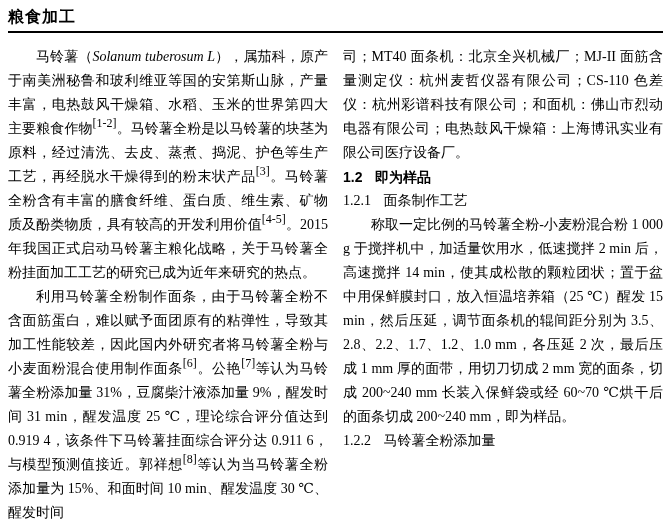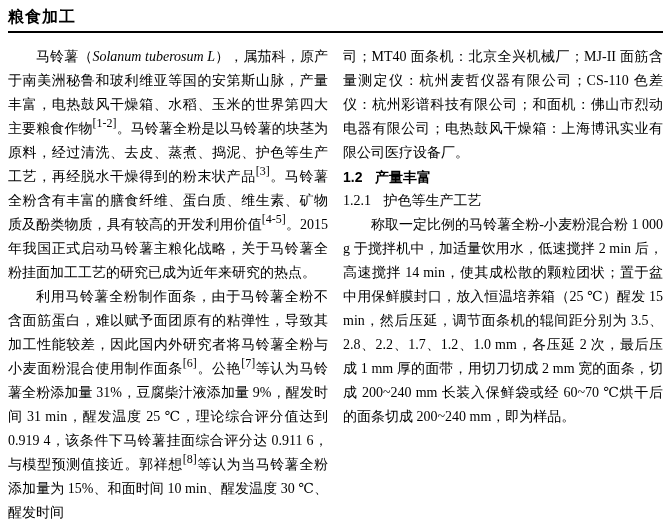--- a/index.html
+++ b/index.html
@@ -81,18 +81,19 @@
     <span class="section-label">粮食加工</span>
   </div>
   <hr class="header-rule">
   <div class="columns">
     <section class="col" id="col-left">
         <p class="para indent"><span>马铃薯（</span><i>Solanum tuberosum L</i><span>），属茄科，原产于南美洲秘鲁和玻利维亚等国的安第斯山脉，产量丰富，电热鼓风干燥箱、水稻、玉米的世界第四大主要粮食作物</span><sup>[1-2]</sup><span>。马铃薯全粉是以马铃薯的块茎为原料，经过清洗、去皮、蒸煮、捣泥、护色等生产工艺，再经脱水干燥得到的粉末状产品</span><sup>[3]</sup><span>。马铃薯全粉含有丰富的膳食纤维、蛋白质、维生素、矿物质及酚类物质，具有较高的开发利用价值</span><sup>[4-5]</sup><span>。2015 年我国正式启动马铃薯主粮化战略，关于马铃薯全粉挂面加工工艺的研究已成为近年来研究的热点。</span></p>
         <p class="para indent"><span>利用马铃薯全粉制作面条，由于马铃薯全粉不含面筋蛋白，难以赋予面团原有的粘弹性，导致其加工性能较差，因此国内外研究者将马铃薯全粉与小麦面粉混合使用制作面条</span><sup>[6]</sup><span>。公艳</span><sup>[7]</sup><span>等认为马铃薯全粉添加量 31%，豆腐柴汁液添加量 9%，醒发时间 31 min，醒发温度 25 ℃，理论综合评分值达到 0.919 4，该条件下马铃薯挂面综合评分达 0.911 6，与模型预测值接近。郭祥想</span><sup>[8]</sup><span>等认为当马铃薯全粉添加量为 15%、和面时间 10 min、醒发温度 30 ℃、醒发时间</span></p>
       </section>
     <section class="col" id="col-right">
         <p class="para"><span>司；MT40 面条机：北京全兴机械厂；MJ-II 面筋含量测定仪：杭州麦哲仪器有限公司；CS-110 色差仪：杭州彩谱科技有限公司；和面机：佛山市烈动电器有限公司；电热鼓风干燥箱：上海博讯实业有限公司医疗设备厂。</span></p>
-        <p class="h2"><span class="hnum">1.2</span><span>产量丰富</span></p>
-        <p class="h3"><span class="hnum">1.2.1</span><span>护色等生产工艺</span></p>
+        <p class="h2"><span class="hnum">1.2</span><span>即为样品</span></p>
+        <p class="h3"><span class="hnum">1.2.1</span><span>面条制作工艺</span></p>
         <p class="para indent"><span>称取一定比例的马铃薯全粉-小麦粉混合粉 1 000 g 于搅拌机中，加适量饮用水，低速搅拌 2 min 后，高速搅拌 14 min，使其成松散的颗粒团状；置于盆中用保鲜膜封口，放入恒温培养箱（25 ℃）醒发 15 min，然后压延，调节面条机的辊间距分别为 3.5、2.8、2.2、1.7、1.2、1.0 mm，各压延 2 次，最后压成 1 mm 厚的面带，用切刀切成 2 mm 宽的面条，切成 200~240 mm 长装入保鲜袋或经 60~70 ℃烘干后的面条切成 200~240 mm，即为样品。</span></p>
+        <p class="h3"><span class="hnum">1.2.2</span><span>马铃薯全粉添加量</span></p>
       </section>
   </div>
 </div>
 
 </body></html>

